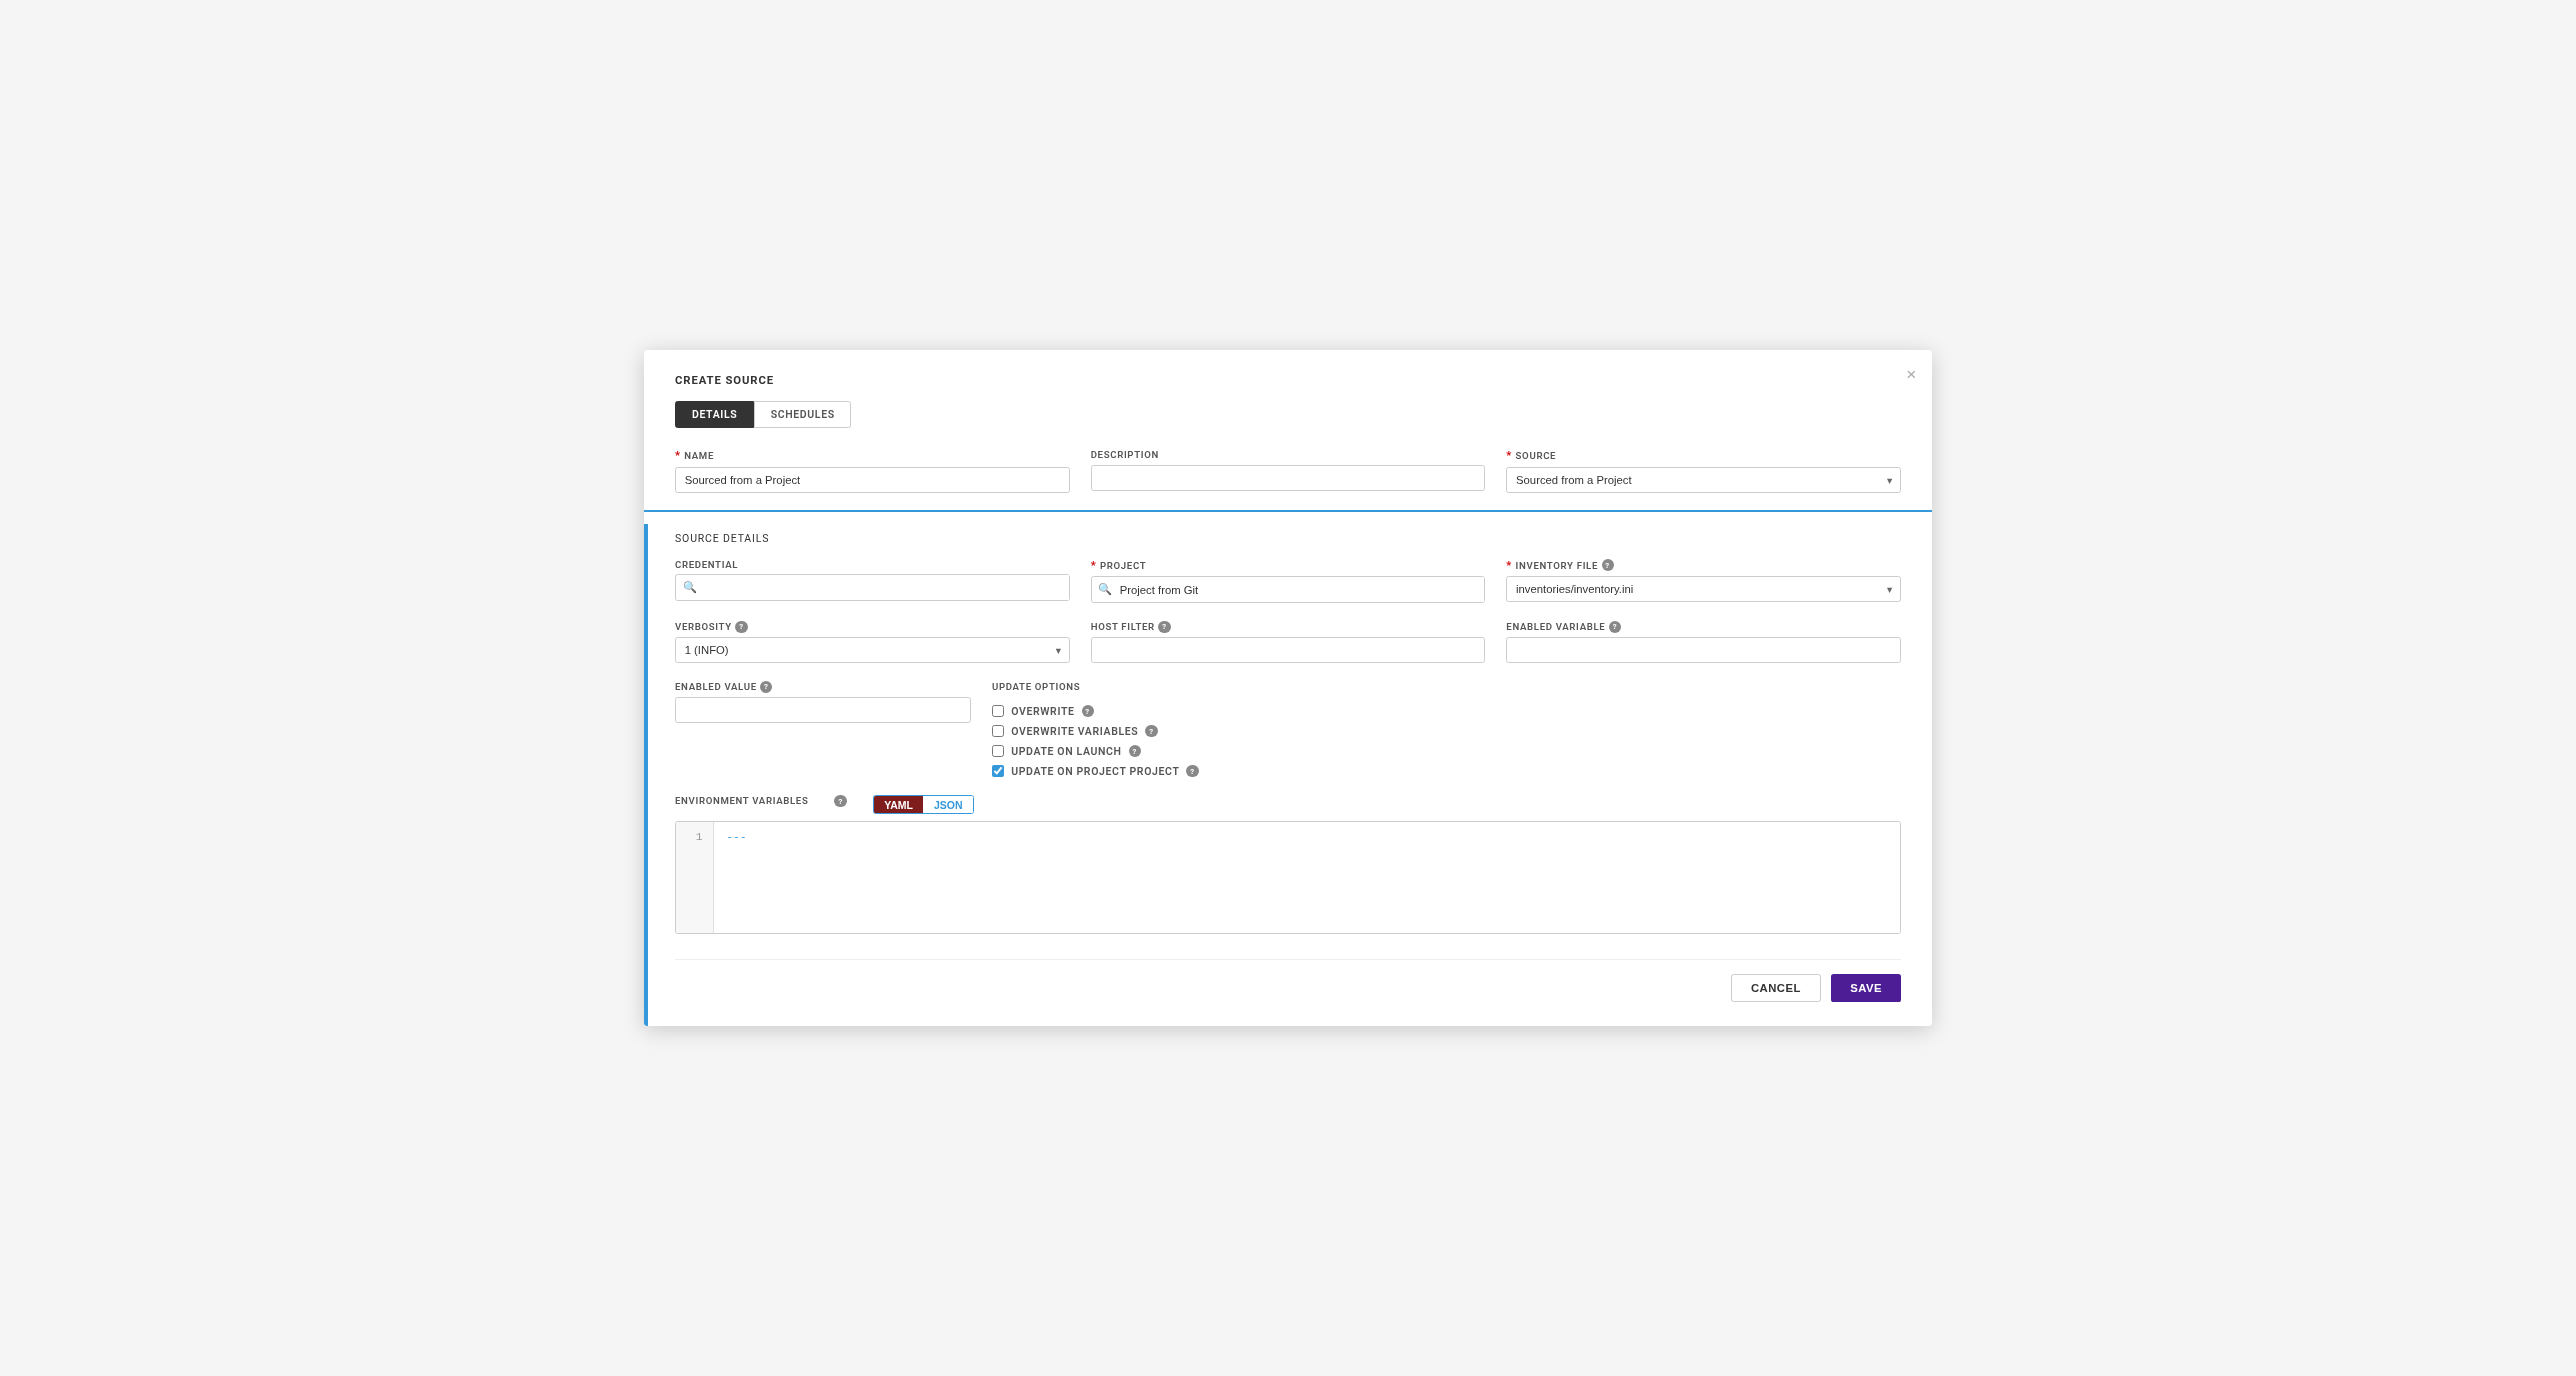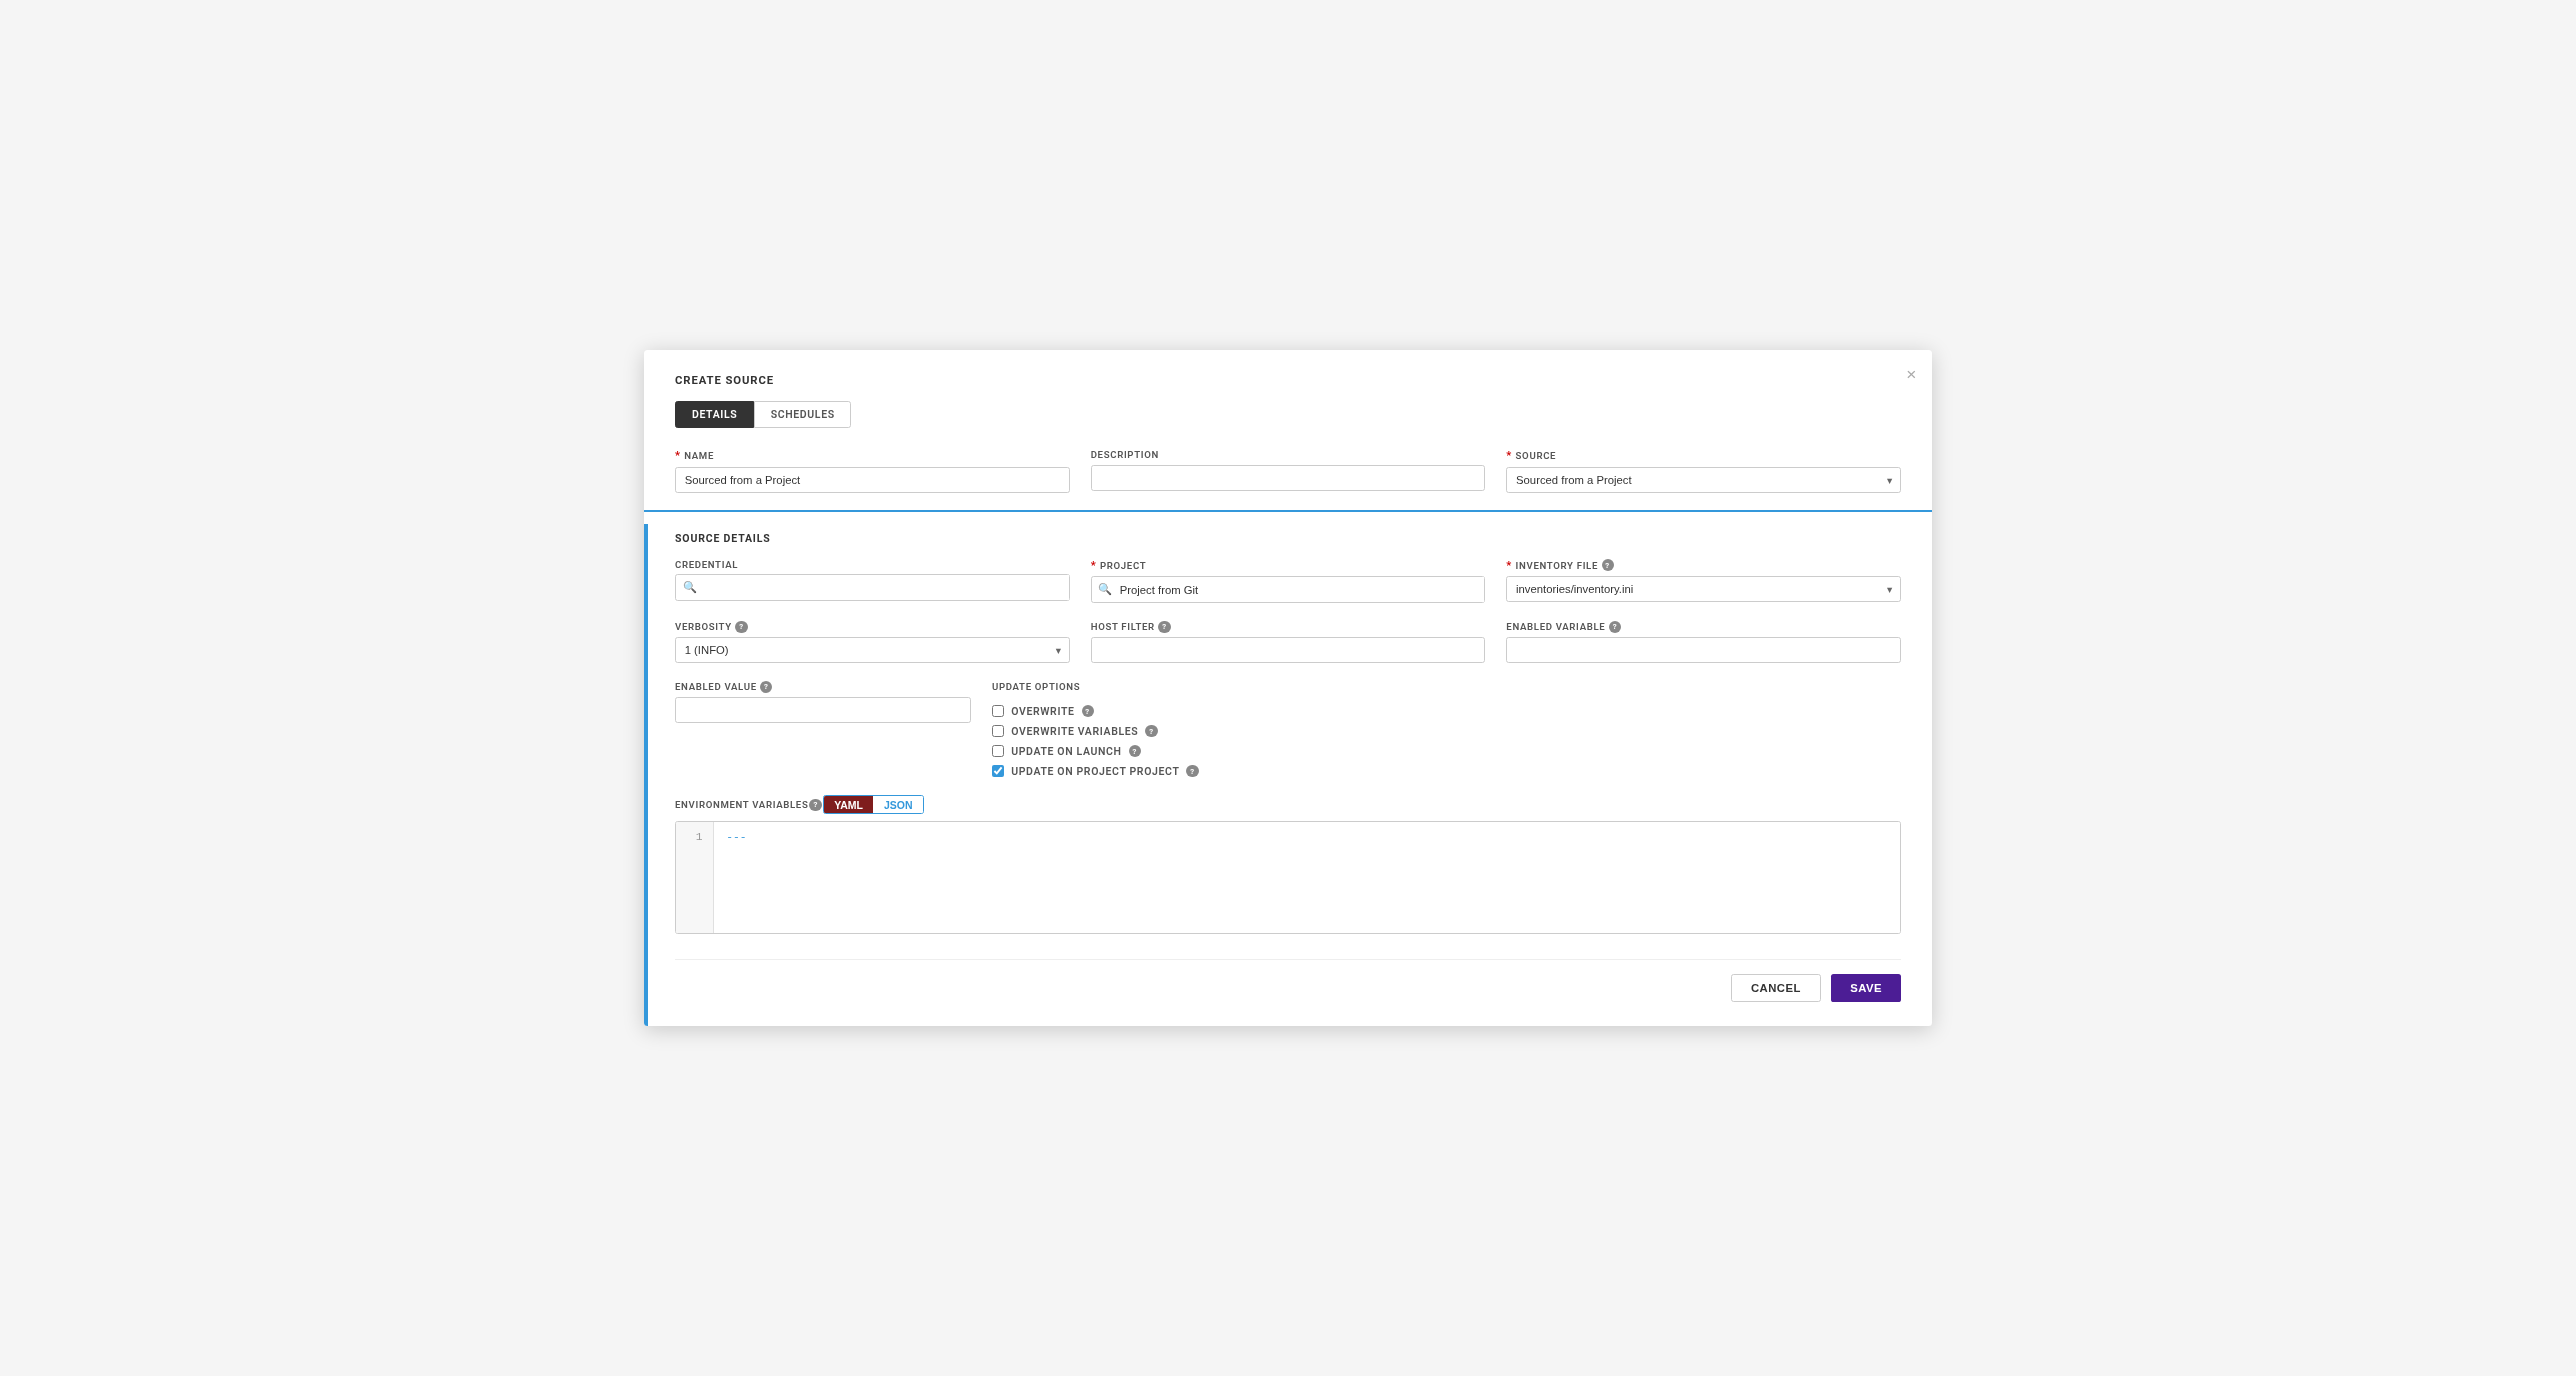--- a/index.html
+++ b/index.html
@@ -146,21 +146,21 @@
       position: absolute;
       right: 8.7px;
       top: 50%;
       transform: translateY(-50%);
       color: #666;
       pointer-events: none;
       font-size: 10.5px;
     }
     .section-title {
       font-size: 10.5px;
-      font-weight: 700;
+      font-weight: 400;
       letter-spacing: 0.08em;
       color: #333;
       margin-bottom: 14px;
       padding-top: 3.5px;
     }
     .section-divider {
       border: none;
       border-top: 2.6px solid #3498db;
       margin: 0 -31px 15.7px -31px;
     }
@@ -189,22 +189,21 @@
     .checkbox-row input[type=checkbox] {
       width: 12.2px;
       height: 12.2px;
       accent-color: #3498db;
     }
     .env-section {
       margin-top: 8.7px;
     }
     .env-label-row {
       display: flex;
-      align-items: center;
-      gap: 1px;
+      gap: 26px;
       margin-bottom: 7px;
     }
     .env-label {
       font-size: 9.6px;
       font-weight: 600;
       letter-spacing: 0.07em;
       color: #555;
     }
     .toggle-group {
       display: flex;

